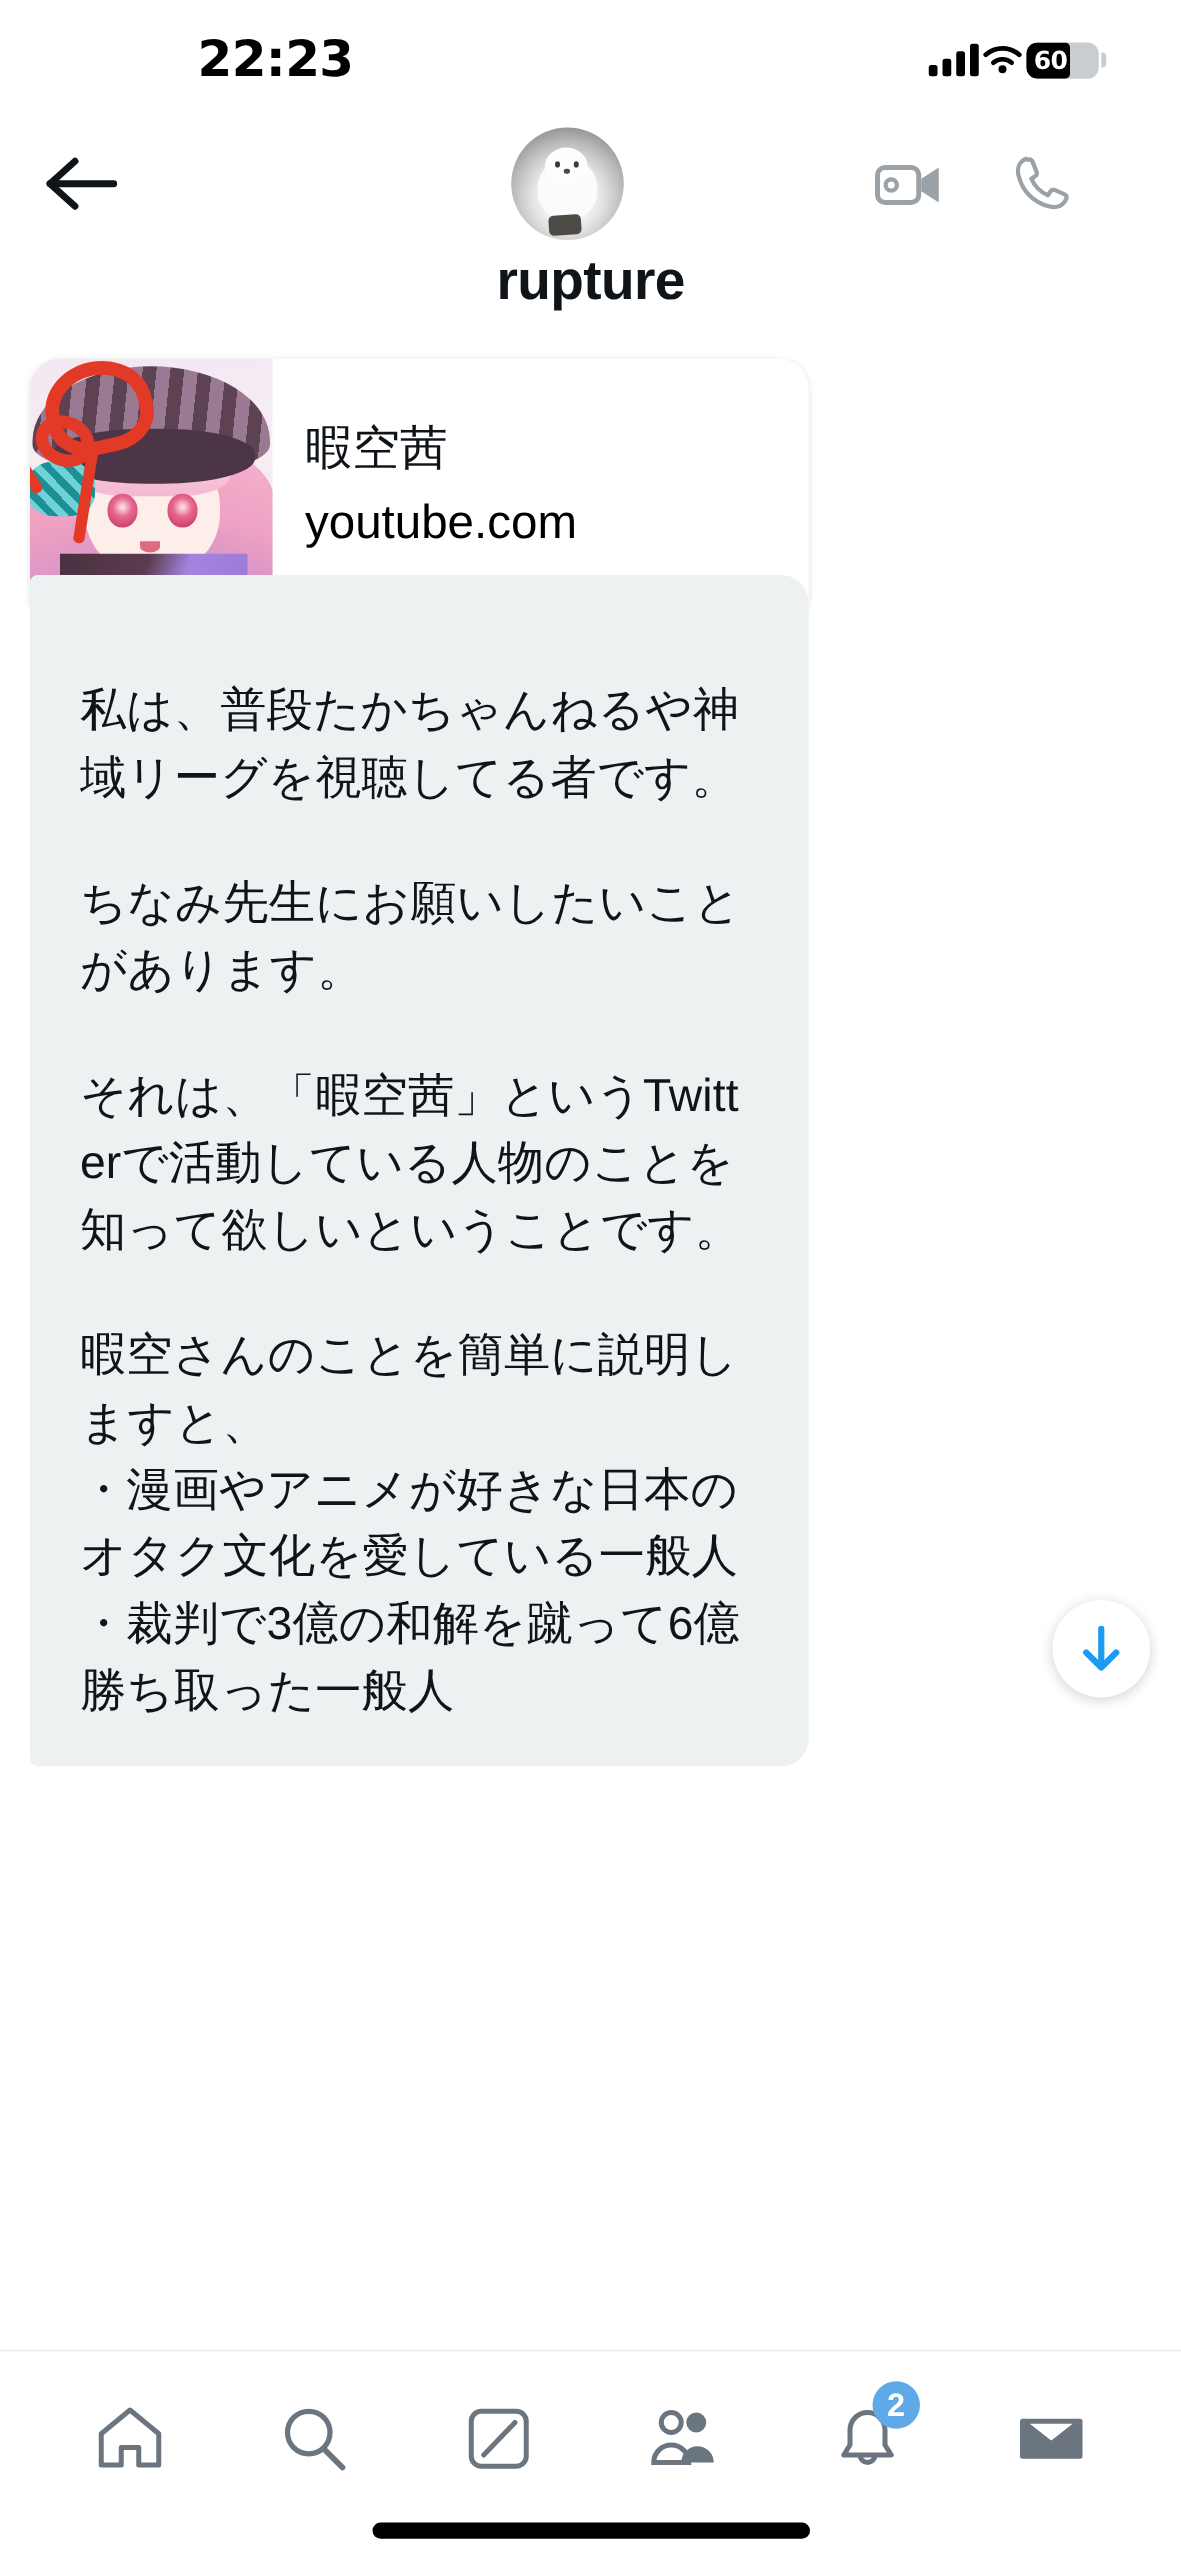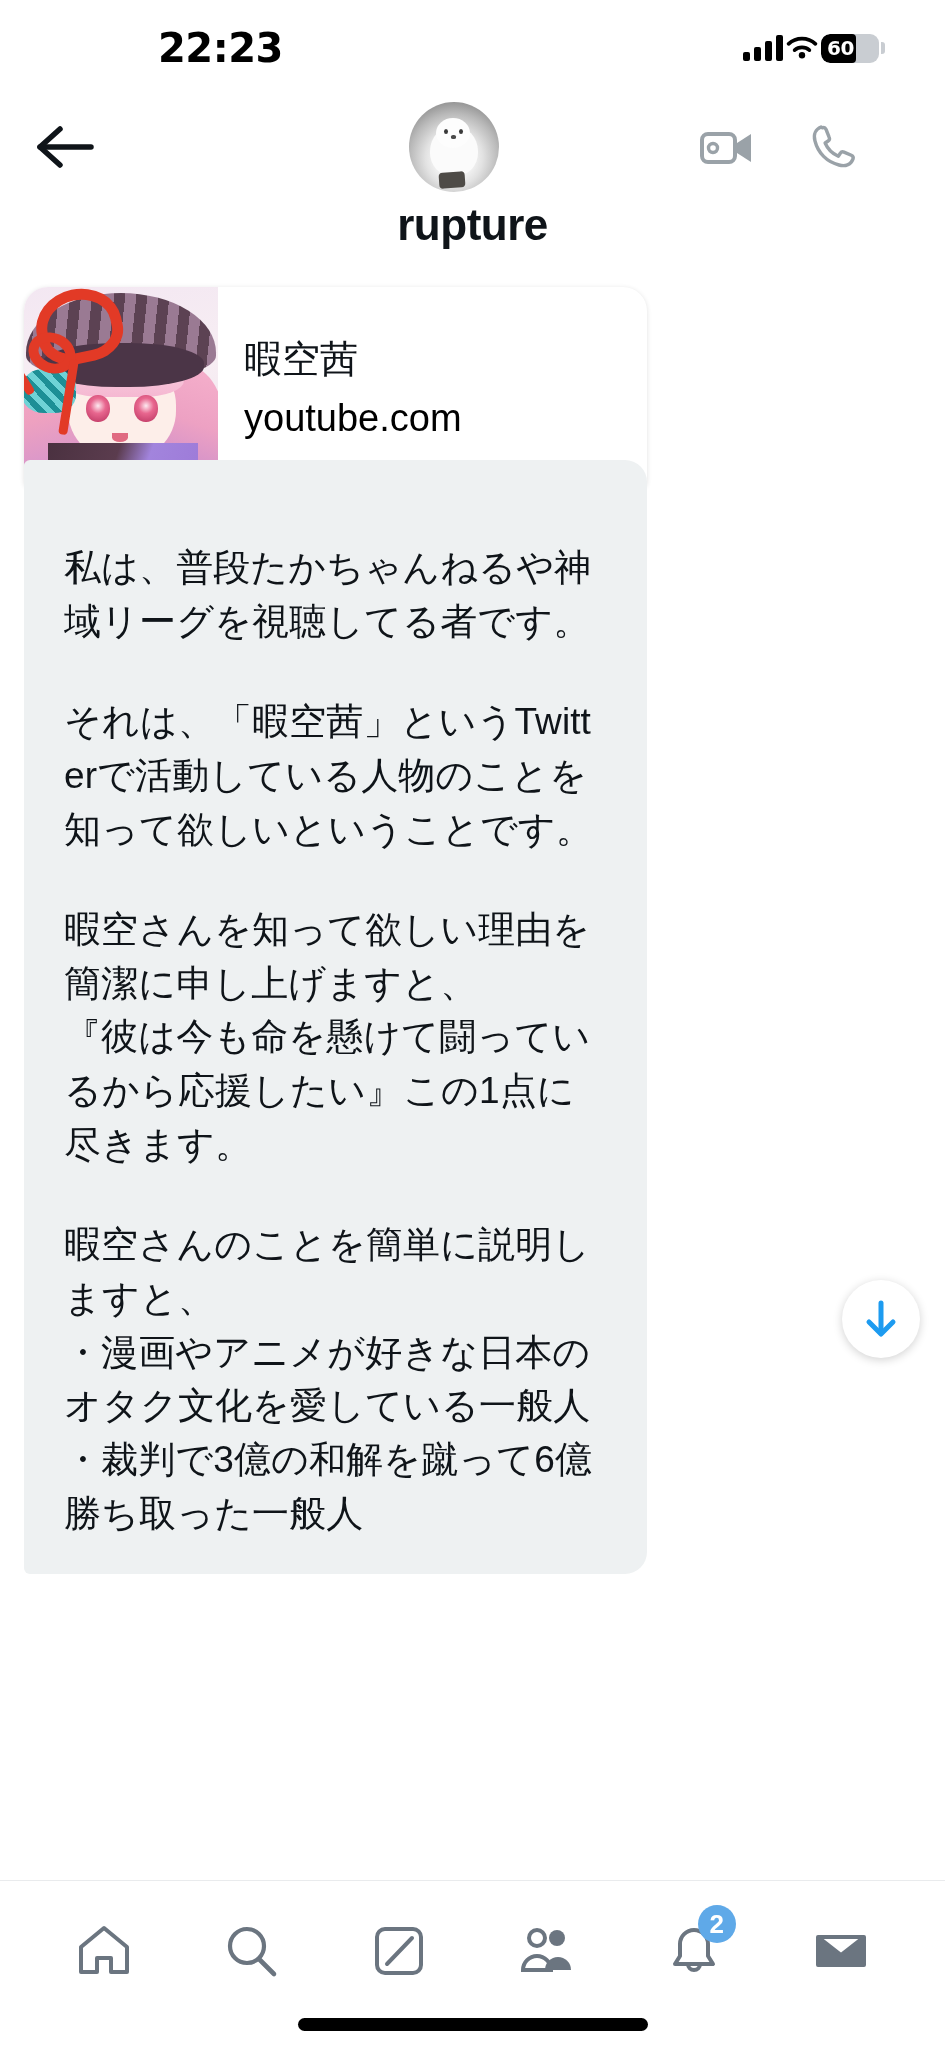--- a/index.html
+++ b/index.html
@@ -294,23 +294,22 @@
         <div class="lt-body"></div>
       </div>
       <div class="link-meta">
         <div class="link-title">暇空茜</div>
         <div class="link-domain">youtube.com</div>
       </div>
     </div>
 
     <div class="bubble">
       <p class="gap">私は、普段たかちゃんねるや神域リーグを視聴してる者です。</p>
+      <p class="gap">ちなみ先生にお願いしたいことがあります。</p>
       <p class="gap">それは、「暇空茜」というTwitterで活動している人物のことを知って欲しいということです。</p>
-      <p class="gap">暇空さんを知って欲しい理由を簡潔に申し上げますと、
-『彼は今も命を懸けて闘っているから応援したい』この1点に尽きます。</p>
       <p class="gap">暇空さんのことを簡単に説明しますと、
 ・漫画やアニメが好きな日本のオタク文化を愛している一般人
 ・裁判で3億の和解を蹴って6億勝ち取った一般人</p>
     </div>
 
     <div class="scroll-fab">
       <svg width="40" height="44" viewBox="0 0 40 44">
         <path d="M20 6 V36" stroke="#1d9bf0" stroke-width="5" stroke-linecap="round"></path>
         <path d="M8 25 L20 37 L32 25" stroke="#1d9bf0" stroke-width="5" fill="none" stroke-linecap="round" stroke-linejoin="round"></path>
       </svg>

